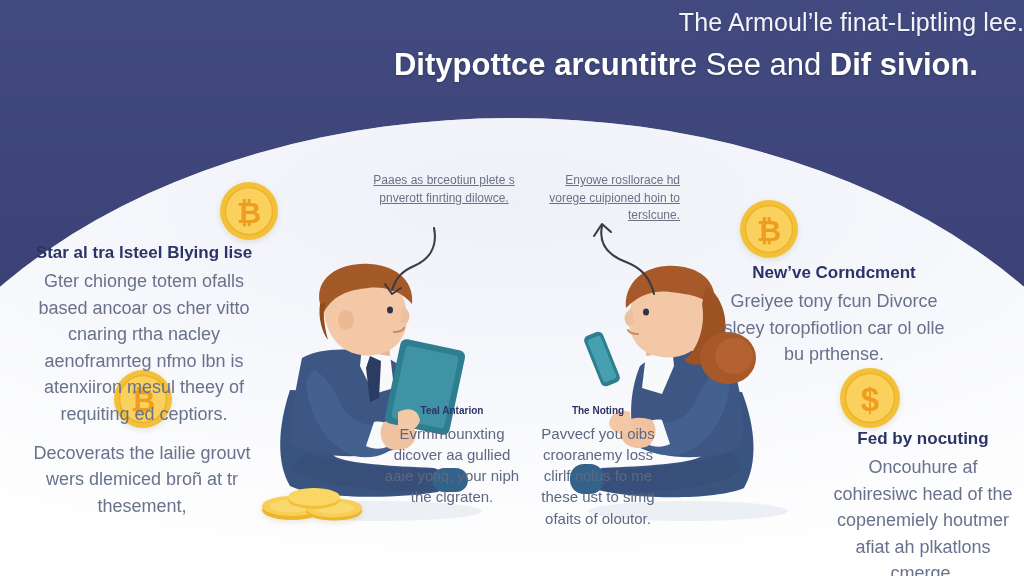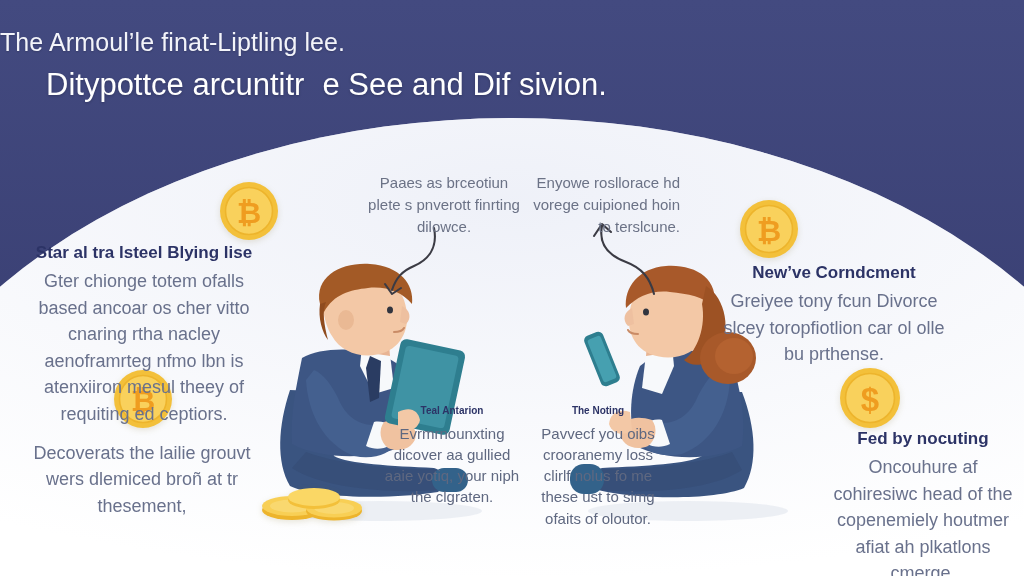--- a/index.html
+++ b/index.html
@@ -34,42 +34,42 @@
     width:128%;
     height:1020px;
     border-radius:50% 50% 0 0 / 44% 44% 0 0;
     background: radial-gradient(120% 60% at 50% 8%, rgba(233,236,246,.75) 0%, rgba(255,255,255,0) 62%);
     pointer-events:none;
   }
 
   
   .header {
     position:absolute; top:0; left:0; right:0;
-    padding-top:28px;
-    text-align:left;
+    padding-top:8px;
+    text-align:right;
     z-index:6;
   }
   .kicker {
     color:#f3f4fa;
     font-size:25px;
     font-weight:400;
     letter-spacing:.1px;
     line-height:1.15;
     text-shadow:0 1px 2px rgba(0,0,0,.18);
   }
   .headline {
     margin-top:9px;
     font-size:31px;
     line-height:1.2;
     color:#ffffff;
     text-shadow:0 1px 3px rgba(0,0,0,.22);
     padding:0 46px;
   }
-  .headline .b { font-weight:400; }
-  .headline .n { font-weight:400;margin-left:18px; }
+  .headline .b { font-weight:700; }
+  .headline .n { font-weight:400; }
 
   
   .block { position:absolute; z-index:5; }
   .block .btitle {
     color:#2c3366;
     font-weight:700;
     font-size:17px;
     line-height:1.25;
     margin-bottom:5px;
   }
@@ -78,22 +78,23 @@
     font-size:18px;
     line-height:1.47;
   }
 
   .side-block { width:232px; text-align:center; }
   .side-block .bbody { color:#69718c; }
 
   .mid-note { width:152px; text-align:center; }
   .mid-note .ntext {
     color:#6b7286;
-    font-size:15px;
+    font-size:12px;
     line-height:1.46;
+    text-decoration:underline;
   }
 
   .mid-block { width:140px; text-align:center; }
   .mid-block .btitle { font-size:10px; }
   .mid-block .bbody { font-size:15px; line-height:1.42; }
 
   
   .coin { position:absolute; z-index:5; }
   .coin svg { display:block; filter: drop-shadow(0 2px 3px rgba(120,100,20,.16)); }
 

